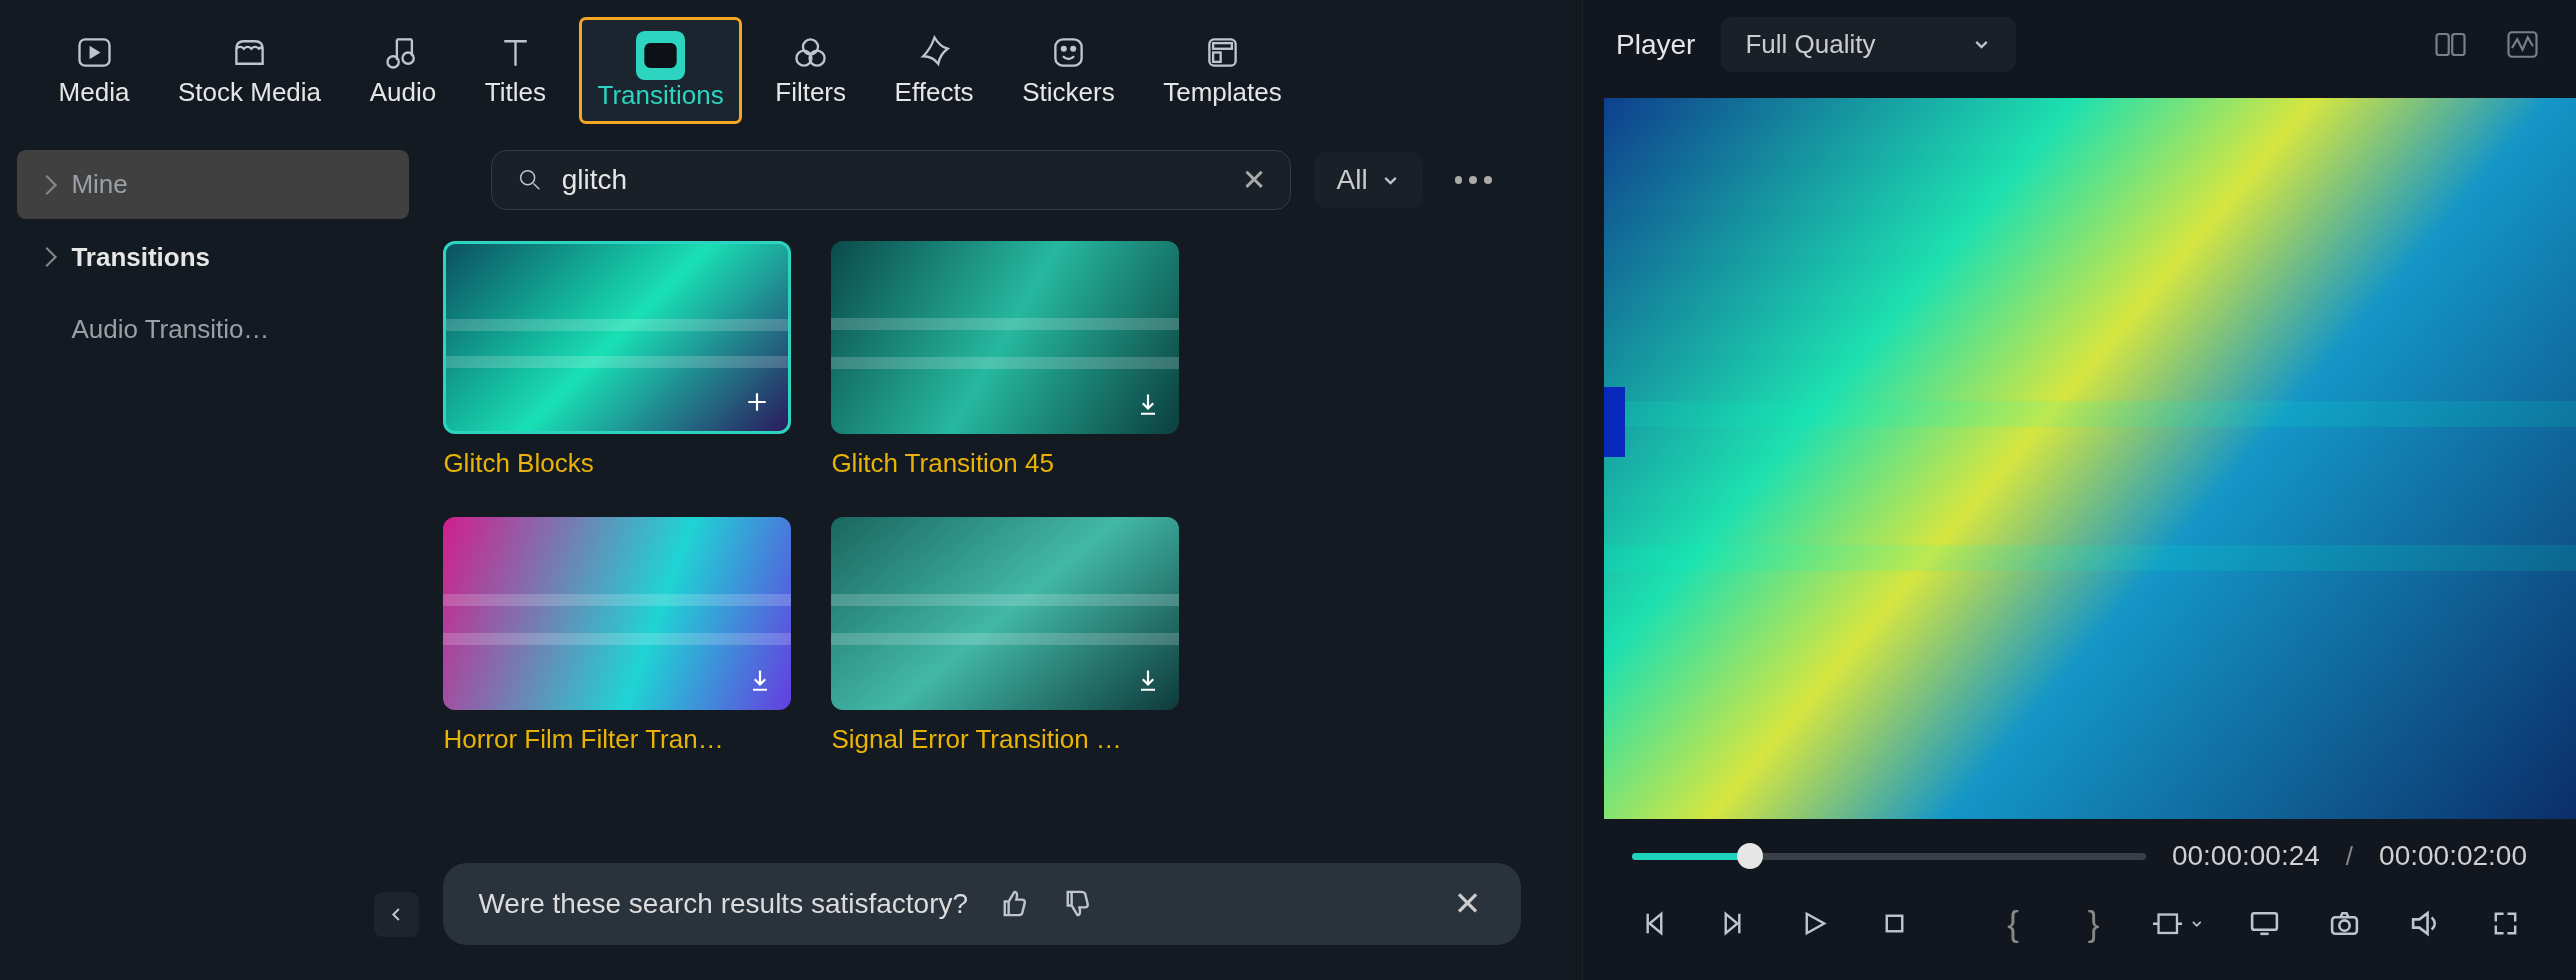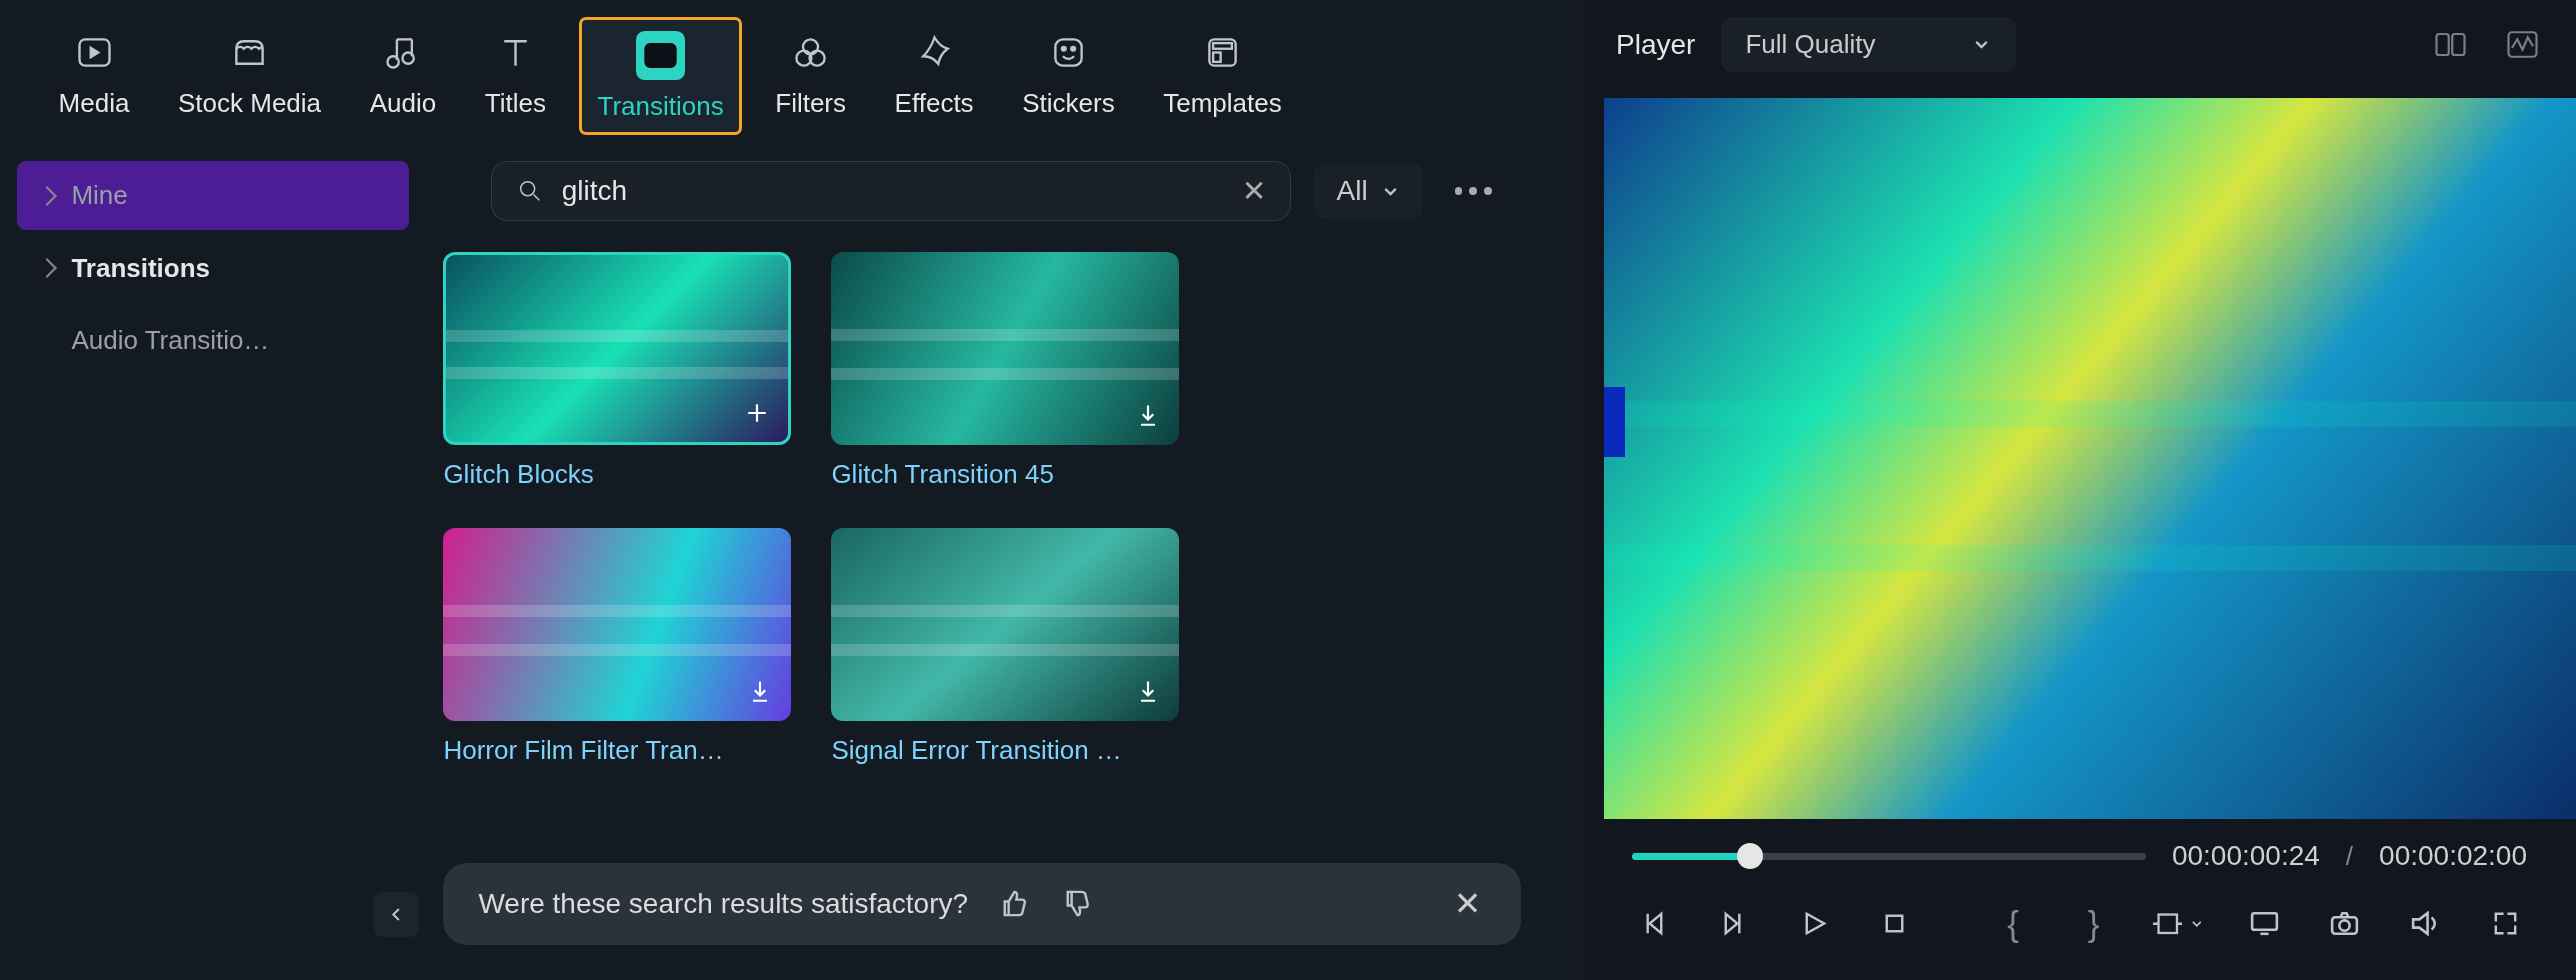--- a/index.html
+++ b/index.html
@@ -10,34 +10,34 @@
       width: 2576px;
       height: 980px;
       overflow: hidden;
       display: flex;
     }
     .left-panel { width: 1582px; display: flex; flex-direction: column; background: #141a22; }
     .right-panel { width: 994px; background: #12171f; border-left: 0.9px solid #222; display: flex; flex-direction: column; }
 
     
     .top-nav { display: flex; gap: 17.4px; padding: 17.4px 43px; align-items: flex-start; }
-    .nav-item { display: flex; flex-direction: column; align-items: center; gap: 11px; cursor: pointer; padding: 10.4px 15.6px; border-radius: 7px; text-align: center; }
+    .nav-item { display: flex; flex-direction: column; align-items: center; gap: 0; cursor: pointer; padding: 10.4px 15.6px; border-radius: 7px; text-align: center; }
     .nav-item.active { border: 3.5px solid #f5a623; background: #1a2530; }
     .nav-item .icon-box { width: 49px; height: 49px; display: flex; align-items: center; justify-content: center; }
     .nav-item .icon-box svg { width: 45px; height: 45px; }
     .nav-item.active .icon-box { background: #2dd4bf; border-radius: 8.7px; }
     .nav-item.active svg { stroke: #0d1117; fill: #0d1117; }
     .nav-label { font-size: 26px; color: #e6e6e6; }
     .nav-item.active .nav-label { color: #2dd4bf; }
 
     
     .main-content { display: flex; flex: 1; }
     .sidebar { width: 426px; padding: 8.7px 17.4px; }
     .side-item { display: flex; align-items: center; gap: 17.4px; padding: 19px 22.6px; font-size: 26px; color: #9aa0a6; border-radius: 8.7px; cursor: pointer; margin-bottom: 3.5px; white-space: nowrap; overflow: hidden; text-overflow: ellipsis; }
-    .side-item.sel { background: #4c1d95; }
+    .side-item.sel { background: #404040; }
     .side-item.bold { color: #e6e6e6; font-weight: 600; }
     .caret { width: 14px; height: 14px; border-right: 2.6px solid #888; border-bottom: 2.6px solid #888; transform: rotate(-45deg); flex-shrink: 0; }
 
     .content-col { flex: 1; padding: 8.7px 35px 0 17.4px; position: relative; }
     .search-row { display: flex; align-items: center; gap: 22.6px; margin-bottom: 31px; padding-left: 48px; }
     .search-box { flex: 1; max-width: 800px; display: flex; align-items: center; gap: 17.4px; background: #1a2028; border: 0.9px solid #333b46; border-radius: 15.6px; padding: 12px 24px; }
     .search-box input { flex: 1; background: none; border: none; outline: none; color: #e6e6e6; font-size: 28px; }
     .clear-x { font-size: 29.5px; color: #aaa; cursor: pointer; }
     .filter-drop { display: flex; align-items: center; gap: 12px; background: #1a2028; border-radius: 12px; padding: 12px 22.6px; font-size: 28px; color: #ccc; cursor: pointer; }
     .dots { display: flex; gap: 7px; cursor: pointer; padding: 8.7px; }
@@ -47,21 +47,21 @@
     .card { width: 348px; }
     .thumb { width: 348px; height: 193px; border-radius: 12px; position: relative; overflow: hidden; background: linear-gradient(135deg, #0a5060, #19e0b5, #2a1a5e); }
     .thumb.selected { border: 3.5px solid #2dd4bf; }
     .thumb.v2 { background: linear-gradient(120deg, #0b4a4a, #26b8a0, #0c3e3e); }
     .thumb.v3 { background: linear-gradient(110deg, #d11e8e 0%, #1fd4d4 60%, #653de0 100%); }
     .thumb.v4 { background: linear-gradient(140deg, #1a6660, #42b8a8, #0e3a3a); }
     .glitch-bars::before, .glitch-bars::after { content: ""; position: absolute; left: 0; right: 0; height: 12px; background: rgba(255,255,255,0.18); }
     .glitch-bars::before { top: 40%; }
     .glitch-bars::after { top: 60%; }
     .thumb-action { position: absolute; right: 14px; bottom: 12px; width: 35px; height: 35px; display: flex; align-items: center; justify-content: center; color: #fff; }
-    .card-label { margin-top: 14px; font-size: 26px; color: #7dd3fc; white-space: nowrap; overflow: hidden; text-overflow: ellipsis; }
+    .card-label { margin-top: 14px; font-size: 26px; color: #eab308; white-space: nowrap; overflow: hidden; text-overflow: ellipsis; }
 
     .feedback-bar { position: absolute; left: 17.4px; right: 61px; bottom: 35px; background: #2a323c; border-radius: 24px; padding: 22.6px 35px; display: flex; align-items: center; gap: 26px; font-size: 28px; color: #dcdcdc; }
     .feedback-bar .spacer { flex: 1; }
     .fb-icon { width: 37px; height: 37px; display: flex; align-items: center; justify-content: center; cursor: pointer; }
 
     .back-chip { position: absolute; left: -52px; bottom: 43px; width: 45px; height: 45px; background: #1d242e; border-radius: 8.7px; display: flex; align-items: center; justify-content: center; cursor: pointer; }
 
     
     .player-header { display: flex; align-items: center; gap: 26px; padding: 17.4px 33px; }
     .player-title { font-size: 28px; color: #e6e6e6; }

